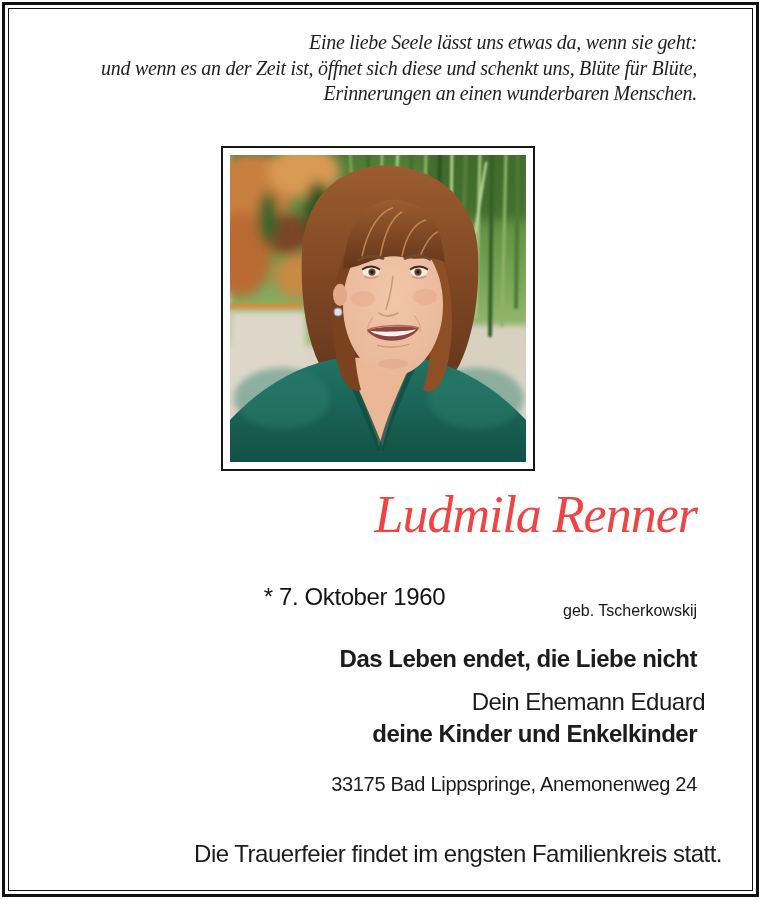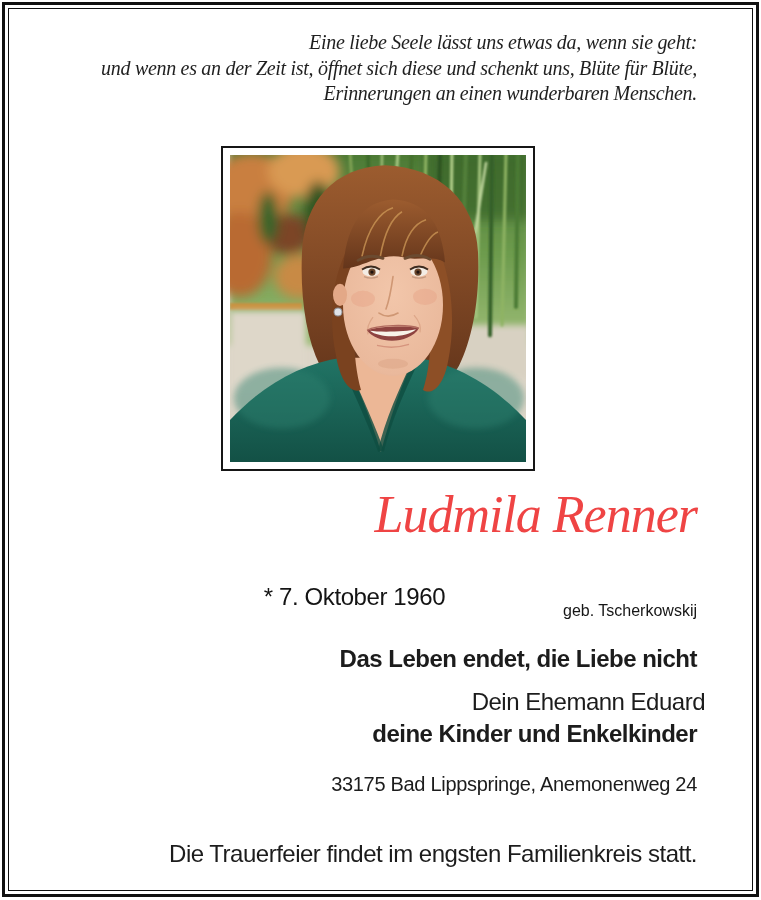--- a/index.html
+++ b/index.html
@@ -27,21 +27,21 @@
   .name{
     top:486px;font-family:"Liberation Serif", serif;font-style:italic;
     font-size:52px;line-height:58px;letter-spacing:-1px;color:#ef4444;
   }
   .maiden{top:556px;font-size:16px;color:#161616;margin-top:46px;}
   .dates{top:583px;display:flex;justify-content:center;gap:30px;font-size:24px;letter-spacing:-0.4px;color:#141414;}
   .motto{top:645px;font-size:24px;letter-spacing:-0.5px;font-weight:bold;}
   .mourner-1{top:688px;font-size:24px;letter-spacing:-0.5px;padding-left:8px;}
   .mourner-2{top:720px;font-size:24px;letter-spacing:-0.5px;font-weight:bold;}
   .address{top:773px;font-size:20px;letter-spacing:-0.3px;}
-  .funeral{top:840px;font-size:24px;letter-spacing:-0.5px;}
+  .funeral{top:840px;font-size:24px;letter-spacing:-0.5px;margin-left:25px;}
 </style>
 </head>
 <body>
 
 <div class="frame-outer">
   <div class="frame-inner"></div>
 </div>
 
 <div class="centered poem">
   <div>Eine liebe Seele lässt uns etwas da, wenn sie geht:</div>

